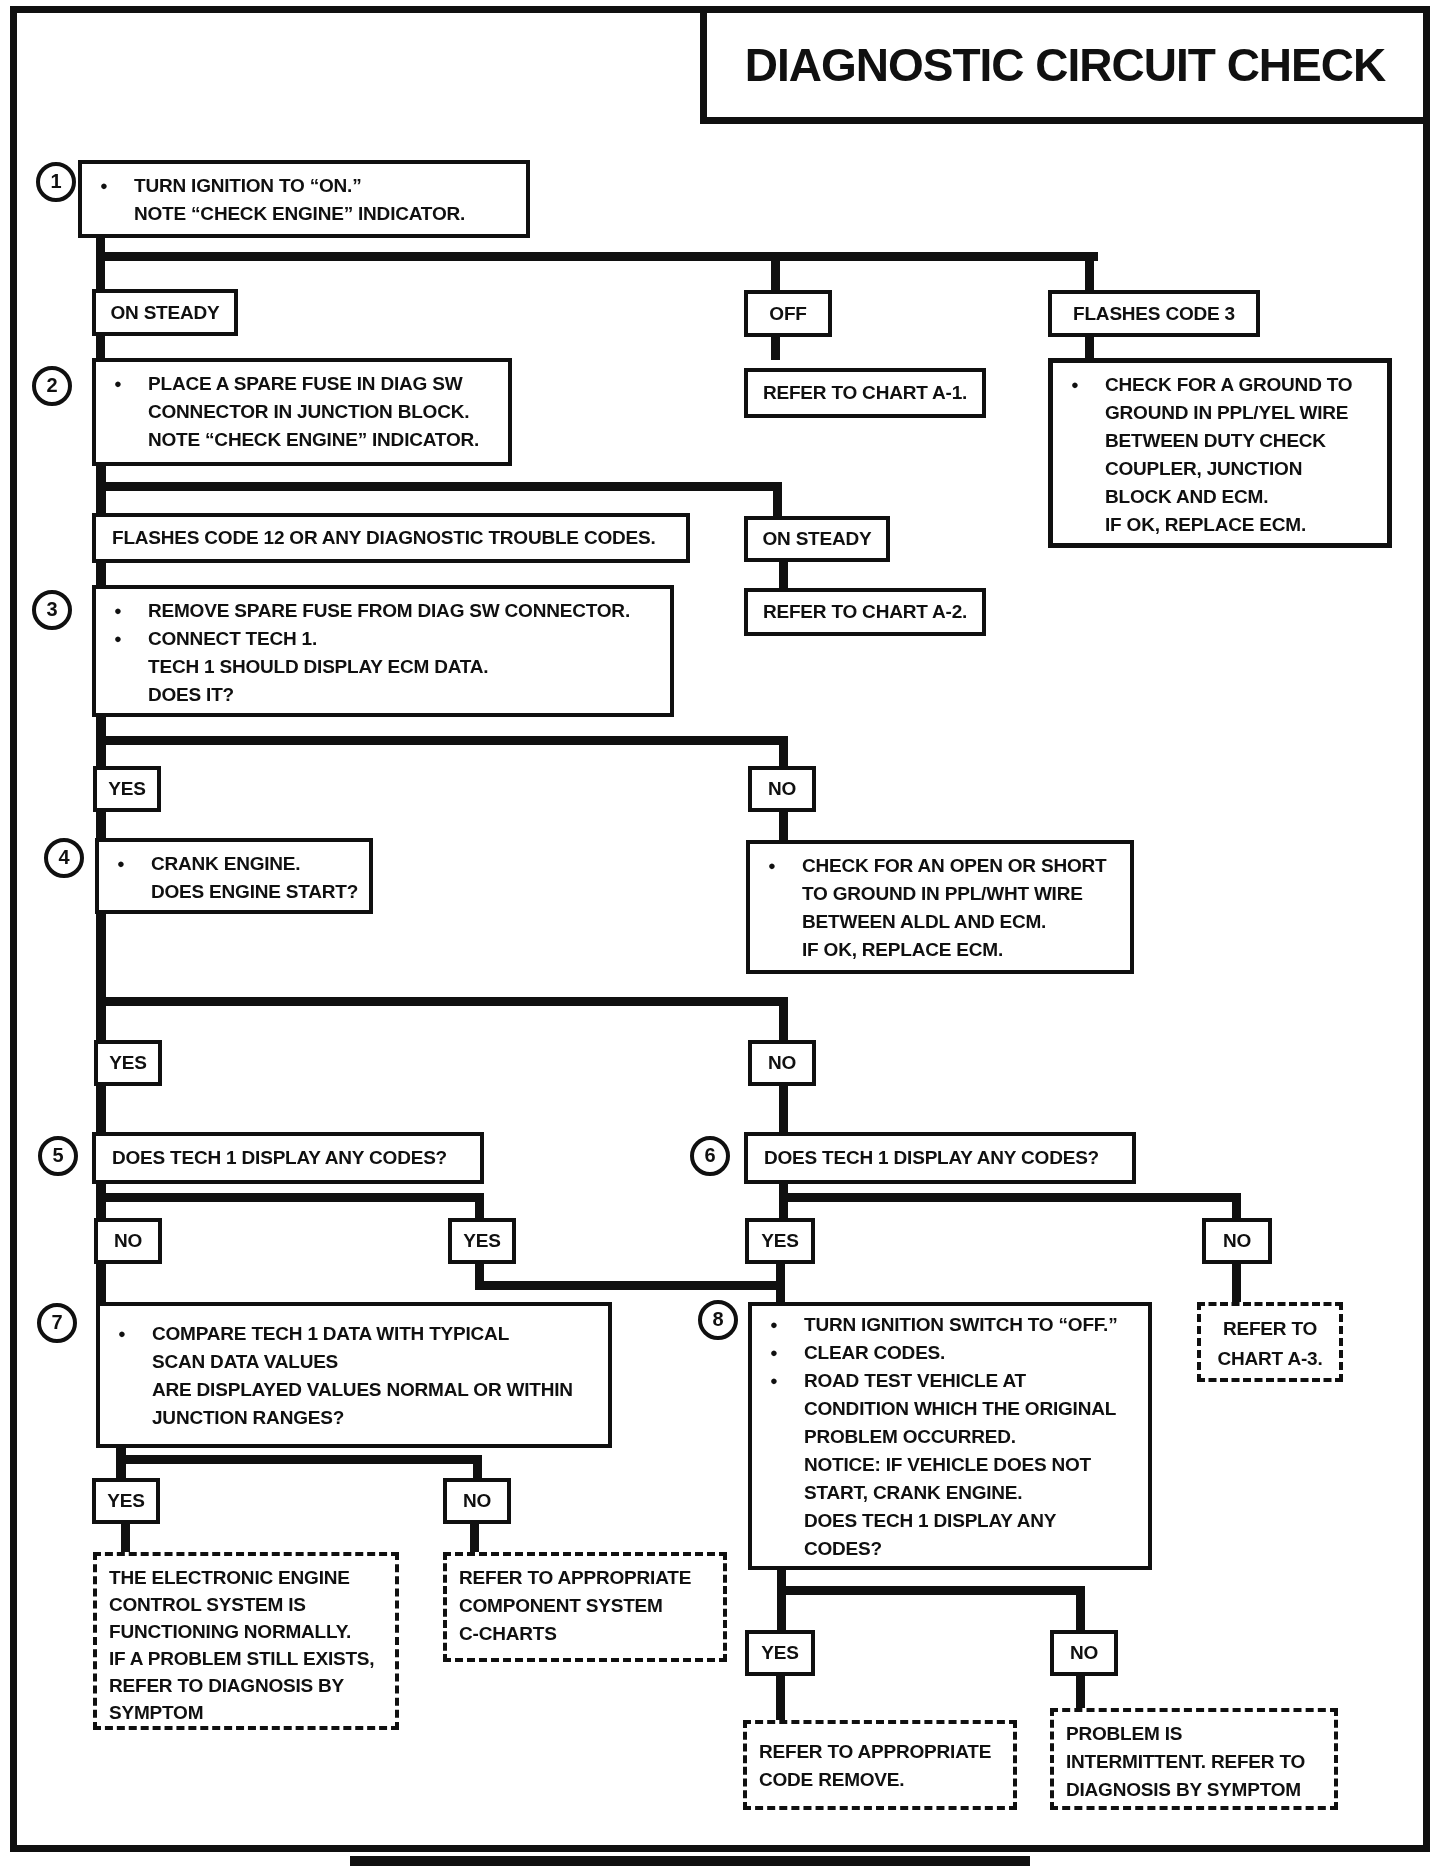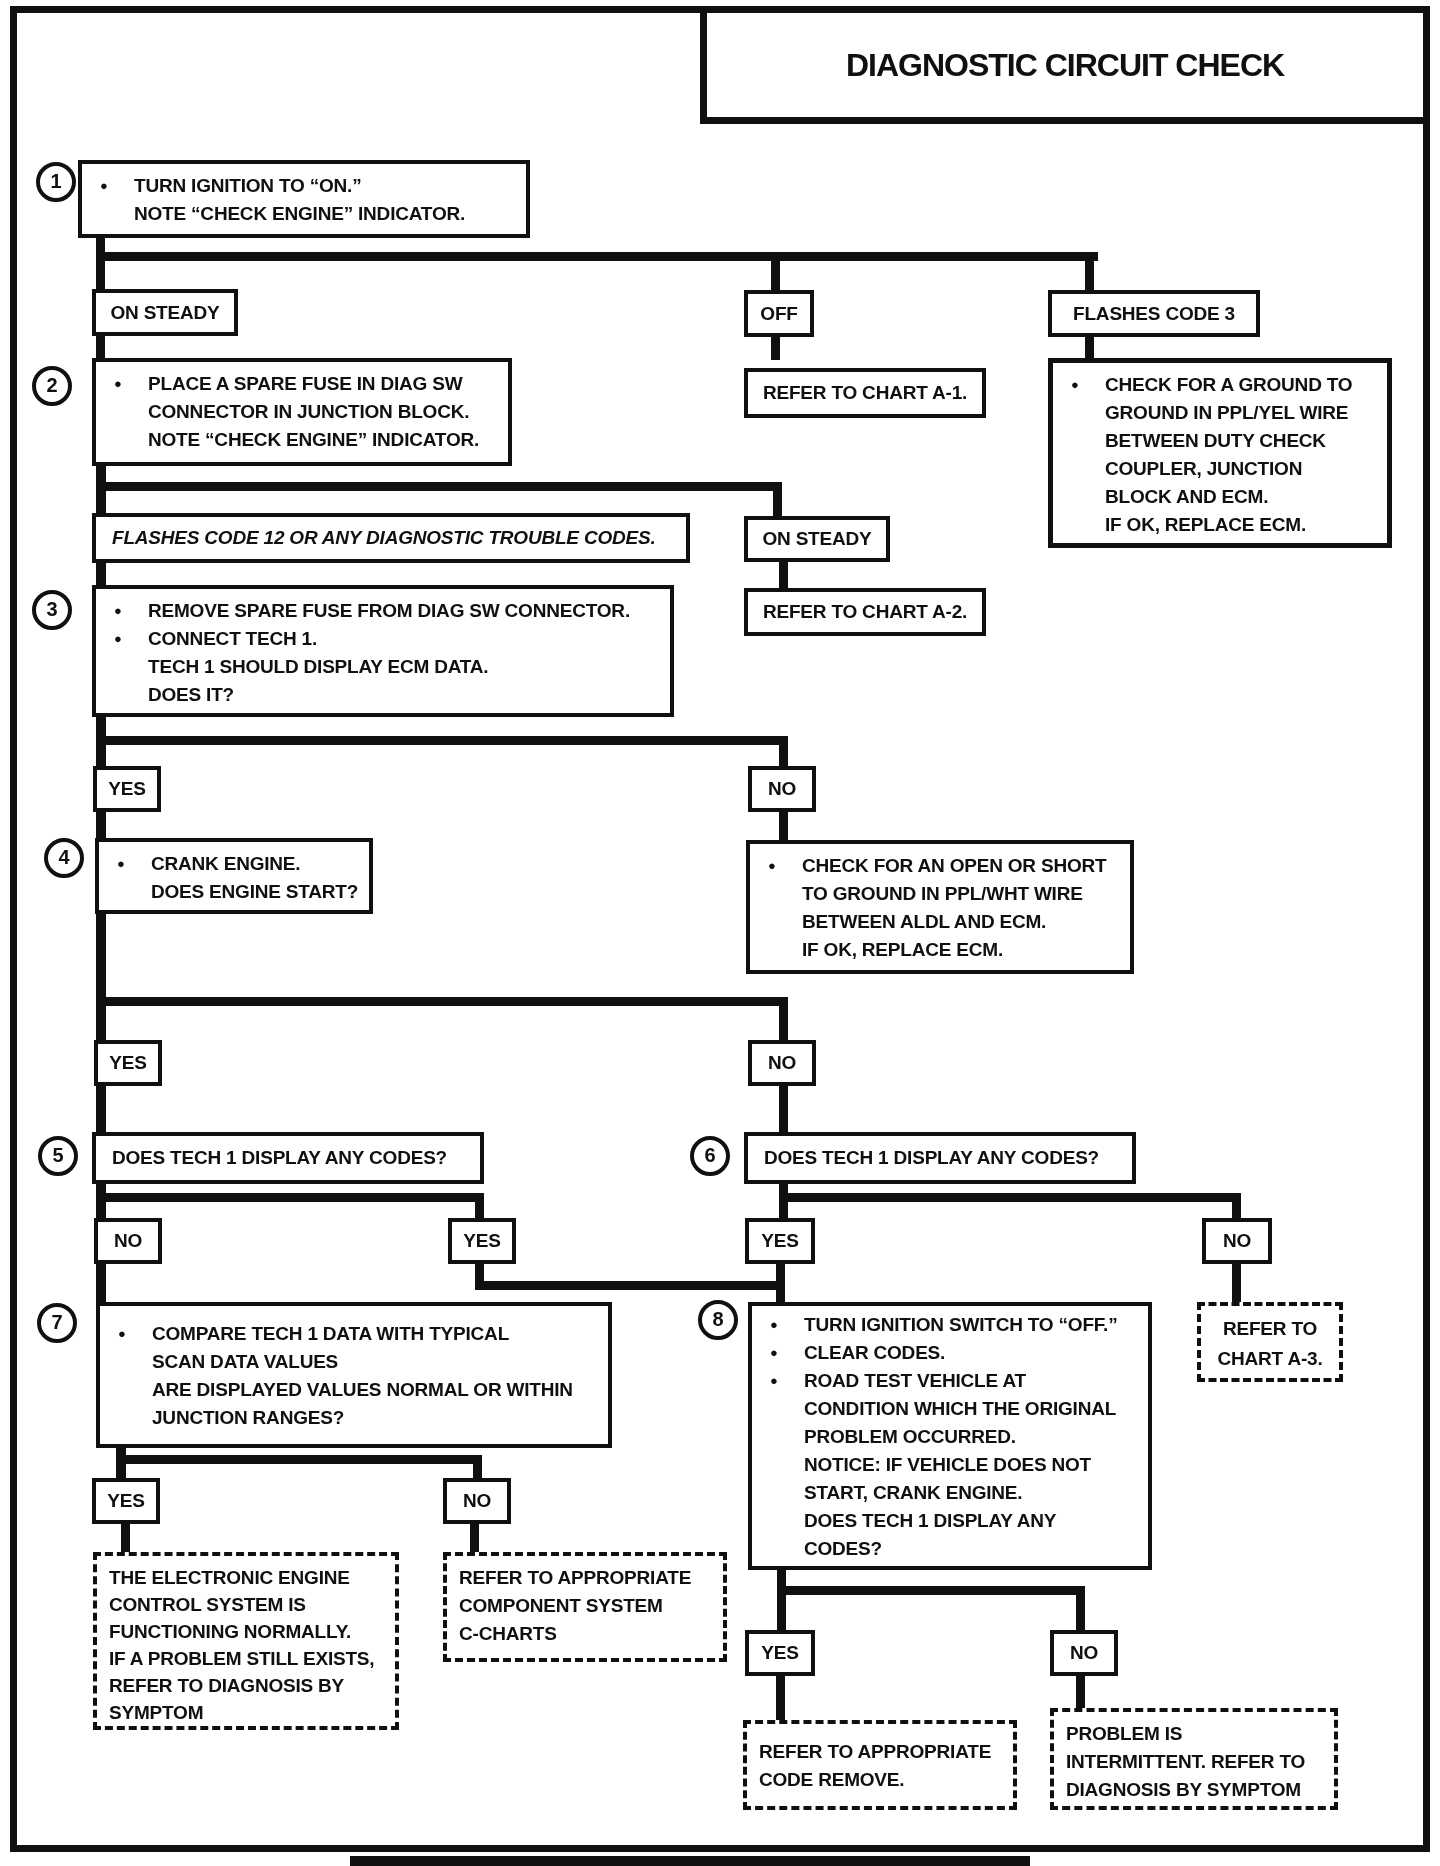--- a/index.html
+++ b/index.html
@@ -2,21 +2,21 @@
 <html style="--ink: #101010; --paper: #ffffff;"><head>
 <meta charset="utf-8">
 <style>
   html,body{margin:0;padding:0;background:#ffffff;}
   .page{position:relative;width:1440px;height:1866px;background:var(--paper,#fff);
         font-family:"Liberation Sans",sans-serif;color:var(--ink,#101010);overflow:hidden;}
   .pborder{position:absolute;left:10px;top:6px;width:1420px;height:1846px;
            border:7px solid var(--ink,#101010);box-sizing:border-box;}
   .titlebox{position:absolute;border:7px solid var(--ink,#101010);box-sizing:border-box;
             display:flex;align-items:center;justify-content:center;background:var(--paper,#fff);
-            font-weight:bold;font-size:32px;letter-spacing:-1px;white-space:nowrap;}
+            font-weight:bold;font-size:46px;letter-spacing:-1px;white-space:nowrap;}
   .line{position:absolute;background:var(--ink,#101010);}
   .circ{position:absolute;width:40px;height:40px;border:4px solid var(--ink,#101010);
         border-radius:50%;box-sizing:border-box;background:var(--paper,#fff);
         font-weight:bold;font-size:20px;line-height:31px;text-align:center;}
   .pbox{position:absolute;border:4px solid var(--ink,#101010);box-sizing:border-box;
         background:var(--paper,#fff);font-weight:bold;font-size:19px;line-height:28px;
         letter-spacing:-0.2px;padding:8px 6px 4px 16px;}
   .dashed{border-style:dashed;}
   .ln{position:relative;padding-left:36px;white-space:nowrap;}
   .blt{position:absolute;left:2px;top:0;font-size:13px;}
@@ -99,41 +99,41 @@
   <div class="circ" style="left:690px;top:1136px;">6</div>
   <div class="circ" style="left:37px;top:1303px;">7</div>
   <div class="circ" style="left:698px;top:1300px;">8</div>
 
   <div class="pbox" style="left:78px;top:160px;width:452px;height:78px;">
     <div class="ln"><span class="blt">●</span><span>TURN IGNITION TO “ON.”</span></div>
     <div class="ln"><span>NOTE “CHECK ENGINE” INDICATOR.</span></div>
   </div>
 
   <div class="lbl" style="left:92px;top:289px;width:146px;height:47px;">ON STEADY</div>
-  <div class="lbl" style="left:744px;top:290px;width:70px;height:47px;">OFF</div>
+  <div class="lbl" style="left:744px;top:290px;width:88px;height:47px;">OFF</div>
   <div class="lbl" style="left:1048px;top:290px;width:212px;height:47px;">FLASHES CODE 3</div>
 
   <div class="pbox" style="left:92px;top:358px;width:420px;height:108px;">
     <div class="ln"><span class="blt">●</span><span>PLACE A SPARE FUSE IN DIAG SW</span></div>
     <div class="ln"><span>CONNECTOR IN JUNCTION BLOCK.</span></div>
     <div class="ln"><span>NOTE “CHECK ENGINE” INDICATOR.</span></div>
   </div>
 
   <div class="lbl dashed" style="left:744px;top:368px;width:242px;height:50px;">REFER TO CHART A-1.</div>
 
   <div class="pbox" style="left:1048px;top:358px;width:344px;height:190px;border-width:5px;">
     <div class="ln"><span class="blt">●</span><span>CHECK FOR A GROUND TO</span></div>
     <div class="ln"><span>GROUND IN PPL/YEL WIRE</span></div>
     <div class="ln"><span>BETWEEN DUTY CHECK</span></div>
     <div class="ln"><span>COUPLER, JUNCTION</span></div>
     <div class="ln"><span>BLOCK AND ECM.</span></div>
     <div class="ln"><span>IF OK, REPLACE ECM.</span></div>
   </div>
 
-  <div class="lbl left" style="left:92px;top:513px;width:598px;height:50px;font-style:italic;">FLASHES CODE 12 OR ANY DIAGNOSTIC TROUBLE CODES.</div>
+  <div class="lbl left" style="left:92px;top:513px;width:598px;height:50px;">FLASHES CODE 12 OR ANY DIAGNOSTIC TROUBLE CODES.</div>
   <div class="lbl" style="left:744px;top:516px;width:146px;height:46px;">ON STEADY</div>
   <div class="lbl dashed" style="left:744px;top:588px;width:242px;height:48px;">REFER TO CHART A-2.</div>
 
   <div class="pbox" style="left:92px;top:585px;width:582px;height:132px;">
     <div class="ln"><span class="blt">●</span><span>REMOVE SPARE FUSE FROM DIAG SW CONNECTOR.</span></div>
     <div class="ln"><span class="blt">●</span><span>CONNECT TECH 1.</span></div>
     <div class="ln"><span>TECH 1 SHOULD DISPLAY ECM DATA.</span></div>
     <div class="ln"><span>DOES IT?</span></div>
   </div>
 

